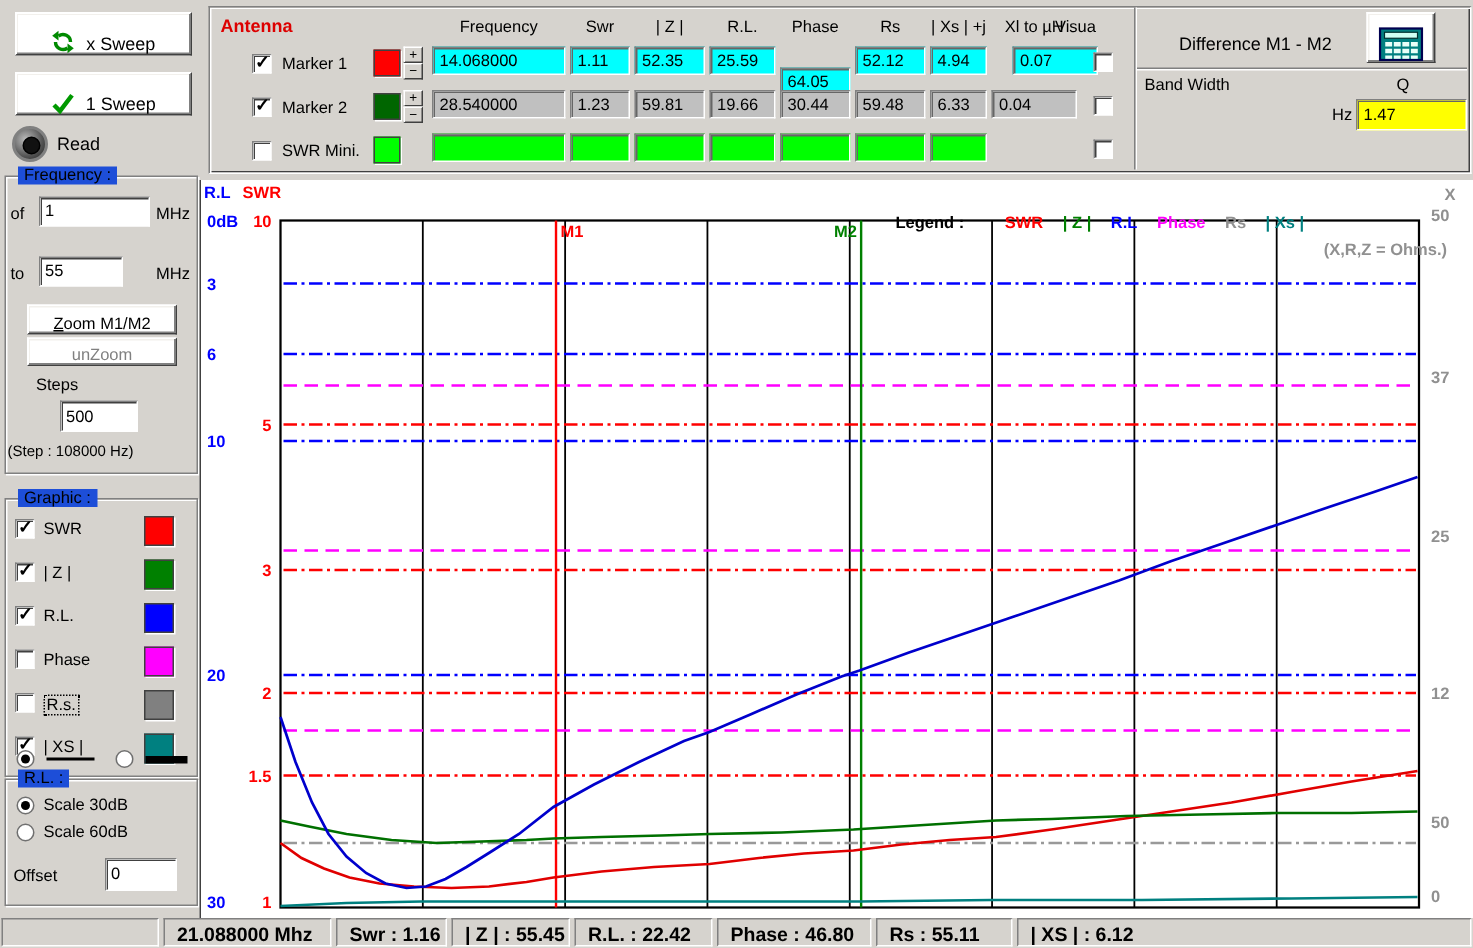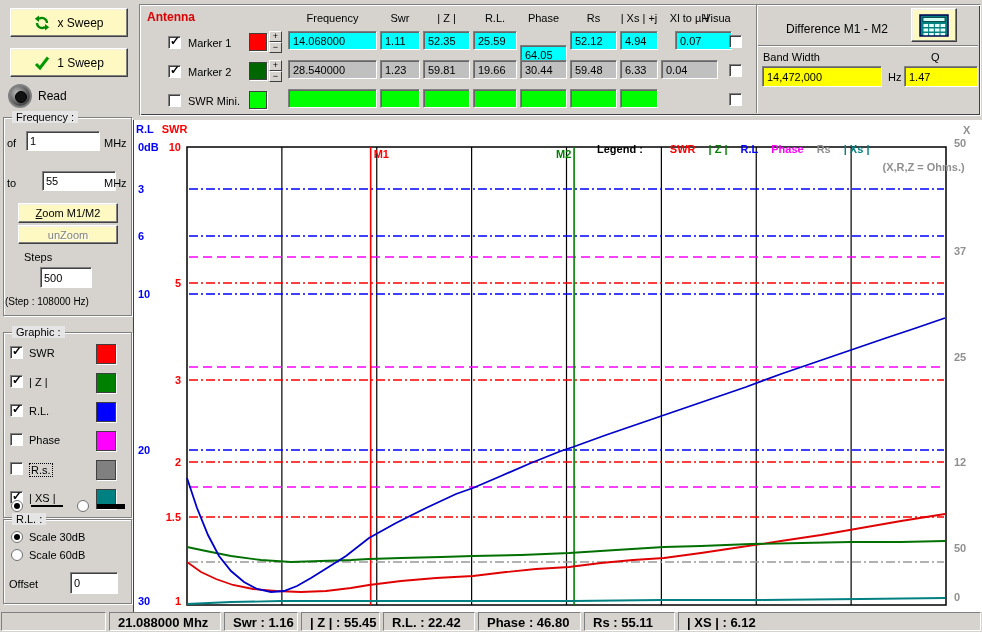--- a/index.html
+++ b/index.html
@@ -1,32 +1,32 @@
 <!DOCTYPE html>
 <html><head>
 <meta charset="utf-8">
 <style>
   html,body{margin:0;padding:0;background:#D6D3CE;}
   #app{position:relative;width:982px;height:632px;background:#D6D3CE;overflow:hidden;
        font-family:"Liberation Sans",sans-serif;font-size:11px;color:#000;}
   .abs{position:absolute;}
   
-  .btn{position:absolute;background:#fef9c3;border:1px solid;border-color:#fff #404040 #404040 #fff;
+  .btn{position:absolute;background:#ffffff;border:1px solid;border-color:#fff #404040 #404040 #fff;
        box-shadow:inset -1px -1px 0 #808080,inset 1px 1px 0 #F2F0EC;
-       font-family:"Liberation Sans",sans-serif;font-size:12px;display:flex;align-items:center;justify-content:center;gap:7px;cursor:pointer;padding:0;}
+       font-family:"Liberation Sans",sans-serif;font-size:12px;display:flex;align-items:flex-end;justify-content:center;gap:7px;cursor:pointer;padding:0;}
   .btn.dis{color:#808080;text-shadow:1px 1px 0 #fff;}
   .tb{position:absolute;background:#fff;border:1px solid #808080;border-right-color:#fff;border-bottom-color:#fff;
       box-shadow:inset 1px 1px 0 #404040;font-family:"Liberation Sans",sans-serif;font-size:11px;padding:2px 3px;box-sizing:border-box;outline:none;}
   .cb{position:absolute;width:13px;height:13px;background:#fff;border:1px solid #808080;border-right-color:#fff;border-bottom-color:#fff;
       box-shadow:inset 1px 1px 0 #404040;box-sizing:border-box;}
   .cb.on::after{content:"✓";position:absolute;left:1px;top:-3px;font:bold 12px "Liberation Sans",sans-serif;color:#000;}
   .radio{position:absolute;width:12px;height:12px;background:#fff;border:1px solid #707070;border-radius:50%;box-sizing:border-box;}
   .radio.on::after{content:"";position:absolute;left:2px;top:2px;width:6px;height:6px;background:#000;border-radius:50%;}
   .grp{position:absolute;border:1px solid #808080;box-shadow:1px 1px 0 #fff,inset 1px 1px 0 #fff;}
-  .grp-label{position:absolute;background:#e5e5e5;padding:0 4px;font-size:11px;white-space:nowrap;}
+  .grp-label{position:absolute;background:#1d4ed8;padding:0 4px;font-size:11px;white-space:nowrap;}
   .lbl{position:absolute;white-space:nowrap;}
   .swatch{position:absolute;border:1px solid #404040;box-shadow:1px 1px 0 #fff;}
   .cell{position:absolute;height:19px;border:1px solid #808080;border-right-color:#fff;border-bottom-color:#fff;
         box-shadow:inset 1px 1px 0 #666;box-sizing:border-box;font-size:11px;padding:3px 0 0 4px;overflow:hidden;white-space:nowrap;}
   .row-m1{background:#00FFFF;} .row-m2{background:#C0C0C0;} .row-m3{background:#00FF00;}
   .hd{position:absolute;top:12px;text-align:center;font-size:11px;white-space:nowrap;}
   .frame{position:absolute;border:1px solid #808080;border-right-color:#fff;border-bottom-color:#fff;box-shadow:inset 1px 1px 0 #fff, inset -1px -1px 0 #404040;}
   .groove-v{position:absolute;width:0;border-left:1px solid #808080;border-right:1px solid #fff;}
   .groove-h{position:absolute;height:0;border-top:1px solid #808080;border-bottom:1px solid #fff;}
   .spin{position:absolute;width:13px;height:11px;background:#D6D3CE;border:1px solid;border-color:#fff #404040 #404040 #fff;
@@ -145,31 +145,30 @@
           <rect x="21.6" y="14.5" width="4.6" height="3"></rect>
         <rect x="4.5" y="19" width="4.6" height="2.2"></rect>
           <rect x="10.2" y="19" width="4.6" height="2.2"></rect>
           <rect x="15.9" y="19" width="4.6" height="2.2"></rect>
           <rect x="21.6" y="19" width="4.6" height="2.2"></rect>
       </g>
     </svg>
   </button>
   <span class="lbl" style="left:763px;top:51px;">Band Width</span>
   <span class="lbl" style="left:931px;top:51px;">Q</span>
-  <span class="cell" style="left:762px;top:66px;width:120px;height:21px;background:#FFFF00;padding-top:4px;">14,472,000</span>
   <span class="lbl" style="left:888px;top:71px;">Hz</span>
   <span class="cell" style="left:904px;top:66px;width:74px;height:21px;background:#FFFF00;padding-top:4px;">1.47</span>
 
   <div class="grp" style="left:3px;top:117px;width:127px;height:197px;"></div>
   <span class="grp-label" style="left:12px;top:111px;">Frequency :</span>
   <span class="lbl" style="left:7px;top:137px;">of</span>
   <input class="tb" style="left: 26px; top: 131px; width: 74px; height: 20px;" value="1">
   <span class="lbl" style="left:104px;top:137px;">MHz</span>
   <span class="lbl" style="left:7px;top:177px;">to</span>
-  <input class="tb" style="left: 26px; top: 171px; width: 74px; height: 20px; margin-left: 16px;" value="55">
+  <input class="tb" style="left: 26px; top: 171px; width: 56px; height: 20px;" value="55">
   <span class="lbl" style="left:104px;top:177px;">MHz</span>
   <button class="btn" style="left:18px;top:203px;width:100px;height:20px;font-size:11px;">
     <span><u>Z</u><span>oom M1/M2</span></span>
   </button>
   <button class="btn dis" style="left:18px;top:225px;width:100px;height:19px;font-size:11px;">
     <span>unZoom</span>
   </button>
   <span class="lbl" style="left:24px;top:251px;">Steps</span>
   <input class="tb" style="left: 40px; top: 267px; width: 52px; height: 21px;" value="500">
   <span class="lbl" style="left:5px;top:296px;font-size:10px;">(Step : 108000 Hz)</span>

